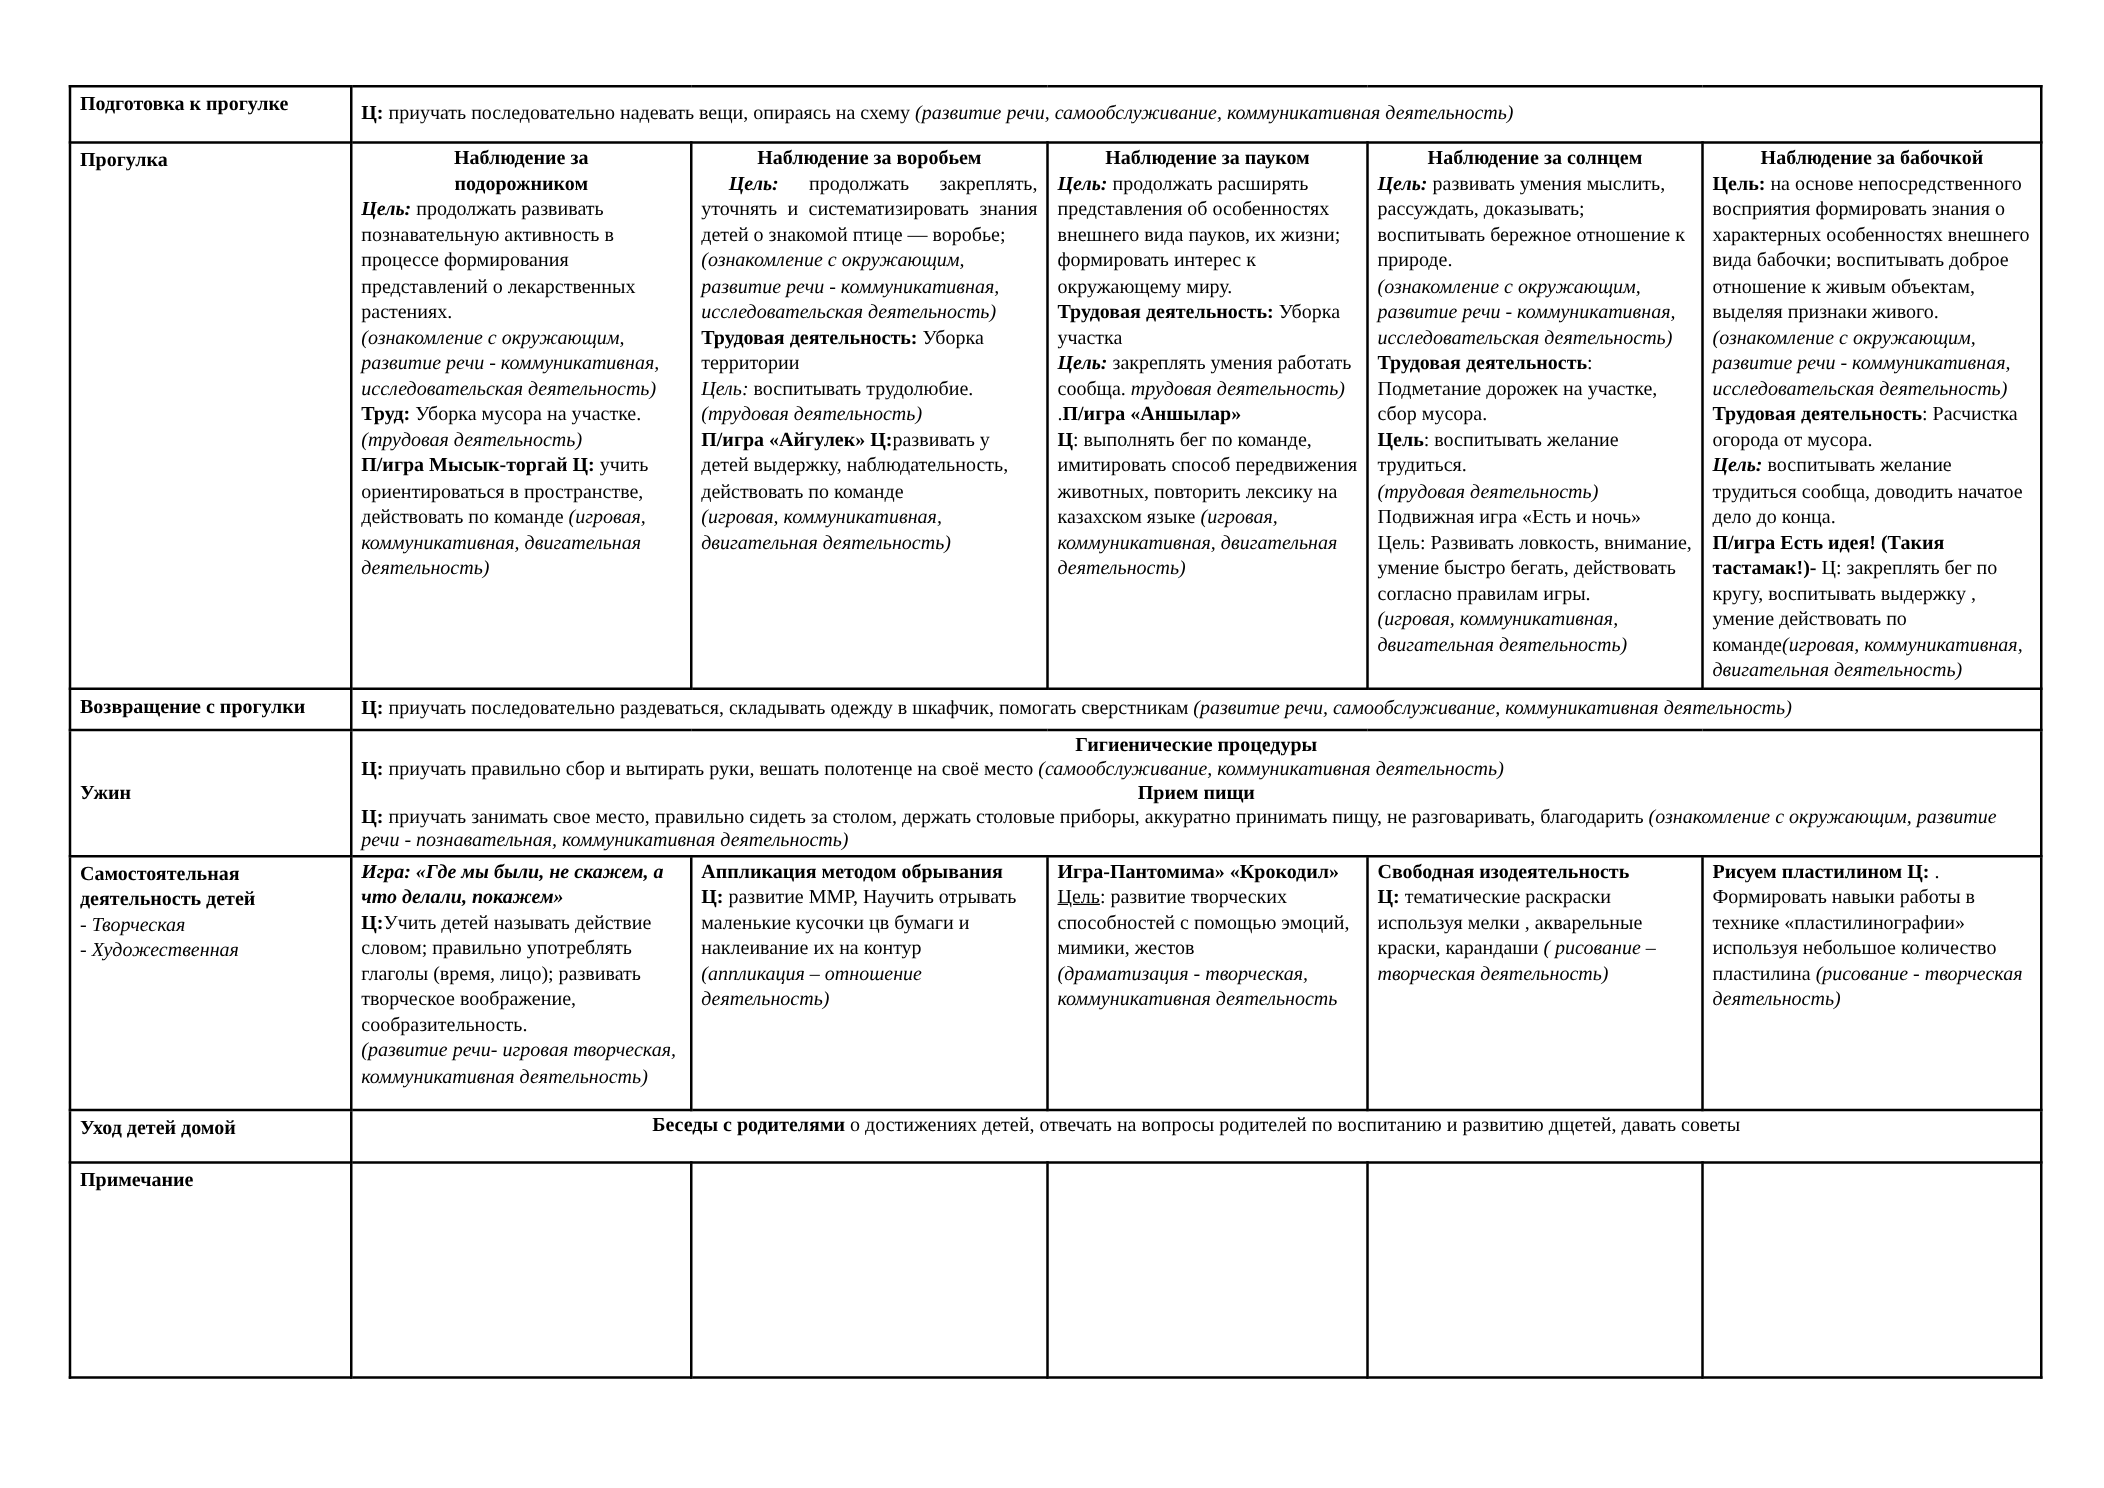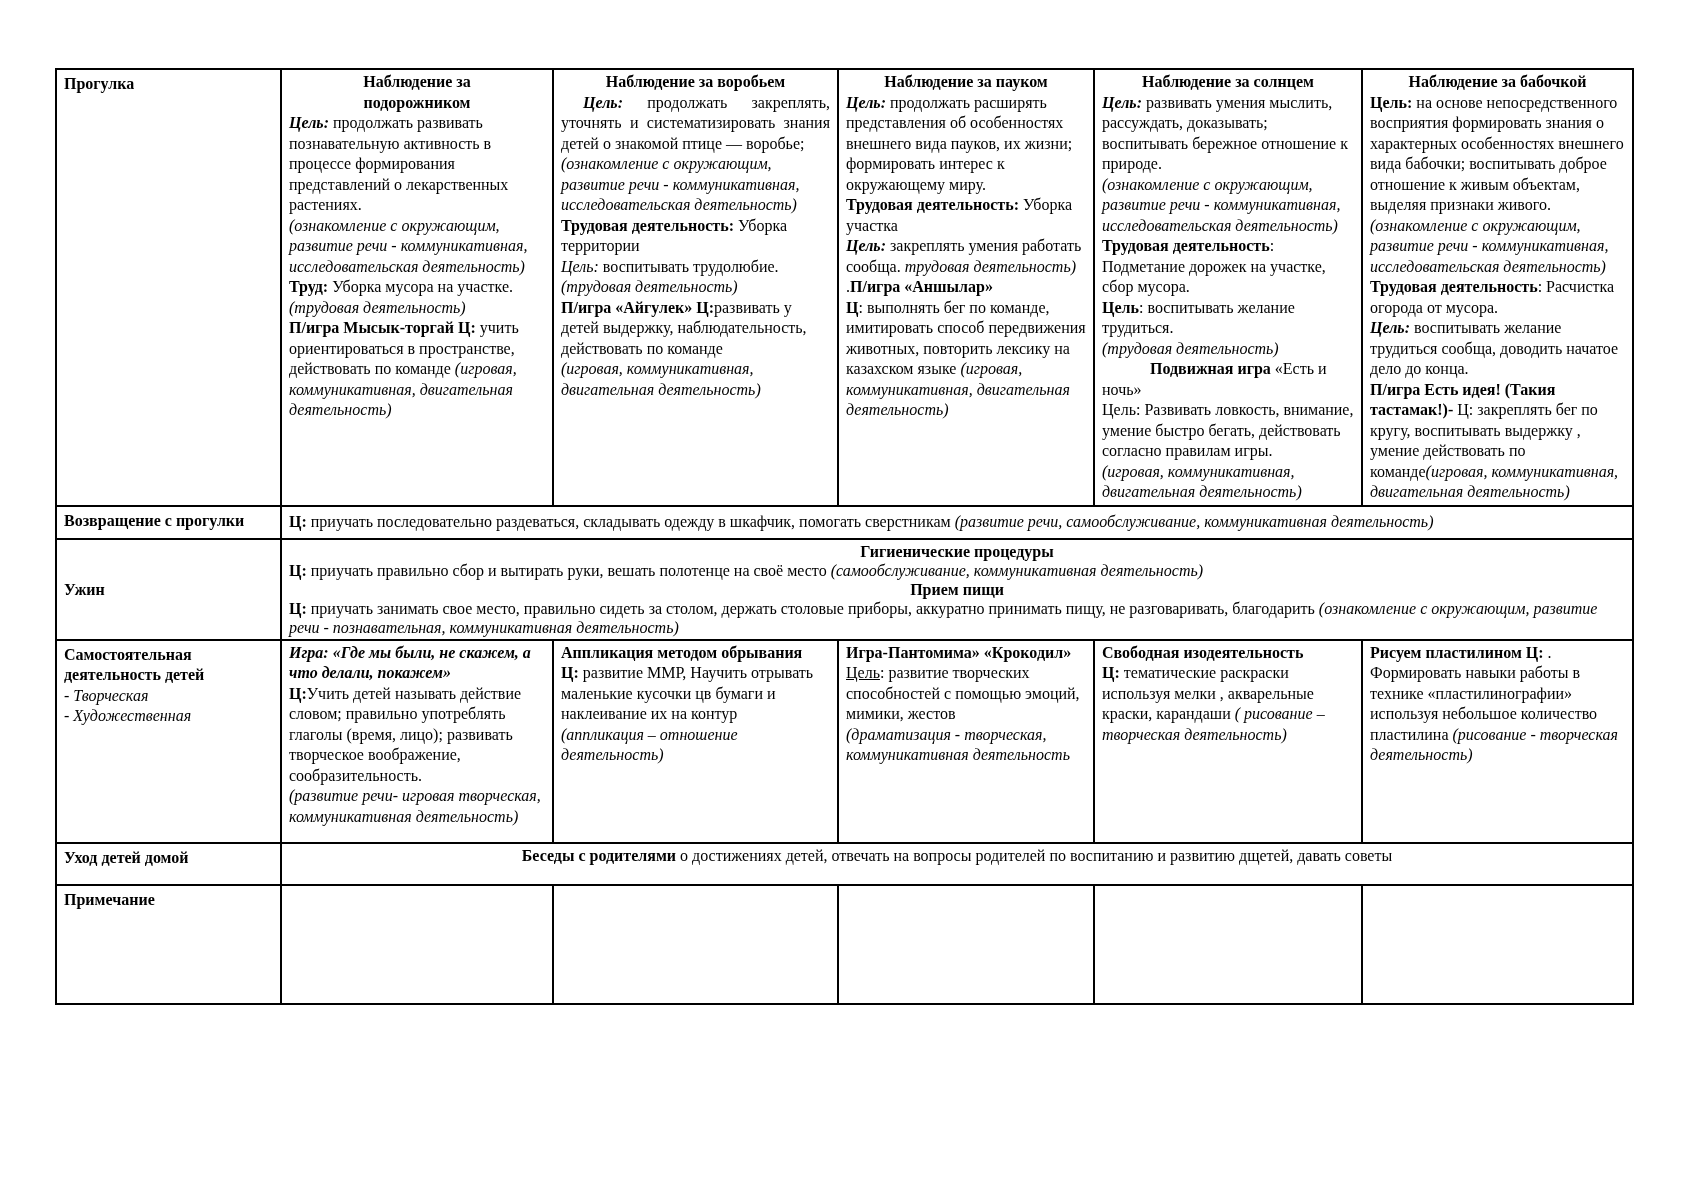--- a/index.html
+++ b/index.html
@@ -43,20 +43,26 @@
     <colgroup>
       <col style="width:225px">
         <col style="width:272px">
         <col style="width:285px">
       <col style="width:256px">
         <col style="width:268px">
         <col style="width:271px">
     </colgroup>
 
     <tbody>
+        <tr style="height:45px">
+      <td class="lbl">Подготовка к прогулке</td>
+      <td colspan="5" class="vm">
+        <p><span style="font-weight: bold;">Ц:</span><span> приучать  последовательно надевать вещи, опираясь на схему </span><span style="font-style: italic;">(развитие речи, самообслуживание, коммуникативная деятельность)</span></p>
+      </td>
+    </tr>
 
     <tr style="height:432px">
       <td class="lbl">Прогулка</td>
       <td>
         <p class="tc"><span style="font-weight: bold;">Наблюдение за
 подорожником</span></p>
         <p><span style="font-weight: bold; font-style: italic;">Цель:</span><span> продолжать развивать познавательную активность в процессе формирования представлений о лекарственных растениях.</span></p>
         <p><span style="font-style: italic;"> (ознакомление с окружающим, развитие речи - коммуникативная, исследовательская деятельность)</span></p>
         <p><span style="font-weight: bold;">Труд:</span><span> Уборка мусора на участке. </span><span style="font-style: italic;">(трудовая деятельность)</span></p>
         <p><span style="font-weight: bold;">П/игра Мысык-торгай  Ц:</span><span> учить ориентироваться в пространстве, действовать по команде </span><span style="font-style: italic;">(игровая, коммуникативная, двигательная деятельность)</span></p>
@@ -79,21 +85,21 @@
         <p><span>.</span><span style="font-weight: bold;">П/игра «Аншылар»</span></p>
         <p><span style="font-weight: bold;">Ц</span><span>:  выполнять бег по команде, имитировать способ передвижения животных, повторить лексику на казахском языке </span><span style="font-style: italic;">(игровая, коммуникативная, двигательная деятельность)</span></p>
       </td>
       <td>
         <p class="tc"><span style="font-weight: bold;">Наблюдение за солнцем</span></p>
         <p><span style="font-weight: bold; font-style: italic;">Цель:</span><span> развивать умения мыслить, рассуждать, доказывать; воспитывать бережное отношение к природе.</span></p>
         <p><span style="font-style: italic;"> (ознакомление с окружающим, развитие речи - коммуникативная, исследовательская деятельность)</span></p>
         <p><span style="font-weight: bold;">Трудовая деятельность</span><span>: Подметание дорожек на участке, сбор мусора.</span></p>
         <p><span style="font-weight: bold;">Цель</span><span>: воспитывать желание трудиться.</span></p>
         <p><span style="font-style: italic;"> (трудовая деятельность)</span></p>
-        <p><span style="font-weight: bold; margin-left: 48px;">Подвижная игра</span><span> «Есть и ночь»</span></p>
+        <p><span style="font-weight: normal;">Подвижная игра</span><span> «Есть и ночь»</span></p>
         <p><span>Цель: Развивать ловкость, внимание, умение быстро бегать, действовать согласно правилам игры.</span></p>
         <p><span style="font-style: italic;"> (игровая, коммуникативная, двигательная деятельность)</span></p>
       </td>
       <td>
         <p class="tc"><span style="font-weight: bold;">Наблюдение за  бабочкой</span></p>
         <p><span style="font-weight: bold;">Цель:</span><span> на основе непосредственного восприятия формировать знания о характерных особенностях внешнего вида бабочки; воспитывать доброе отношение к живым объектам, выделяя признаки живого.</span></p>
         <p><span style="font-style: italic;"> (ознакомление с окружающим, развитие речи - коммуникативная, исследовательская деятельность)</span></p>
         <p><span style="font-weight: bold;">Трудовая деятельность</span><span>: Расчистка огорода от мусора.</span></p>
         <p><span style="font-weight: bold; font-style: italic;">Цель:</span><span> воспитывать желание трудиться сообща, доводить начатое дело до конца.</span></p>
         <p><span style="font-weight: bold; margin-top: 20px;">П/игра Есть идея! (Такия тастамак!)-</span><span> Ц: закреплять бег по кругу, воспитывать выдержку , умение действовать по команде</span><span style="font-style: italic;">(игровая, коммуникативная, двигательная деятельность)</span></p>
@@ -148,21 +154,21 @@
       </td>
     </tr>
 
     <tr style="height:42px">
       <td class="lbl">Уход детей домой</td>
       <td colspan="5">
         <p class="tc"><span style="font-weight: bold;">Беседы с родителями</span><span> о достижениях детей, отвечать на вопросы родителей по воспитанию и развитию дщетей, давать советы</span></p>
       </td>
     </tr>
 
-    <tr style="height:119px">
+    <tr style="height:172px">
       <td class="lbl">Примечание</td>
       <td></td>
       <td></td>
       <td></td>
       <td></td>
       <td></td>
     </tr>
   </tbody>
     </table>
 

